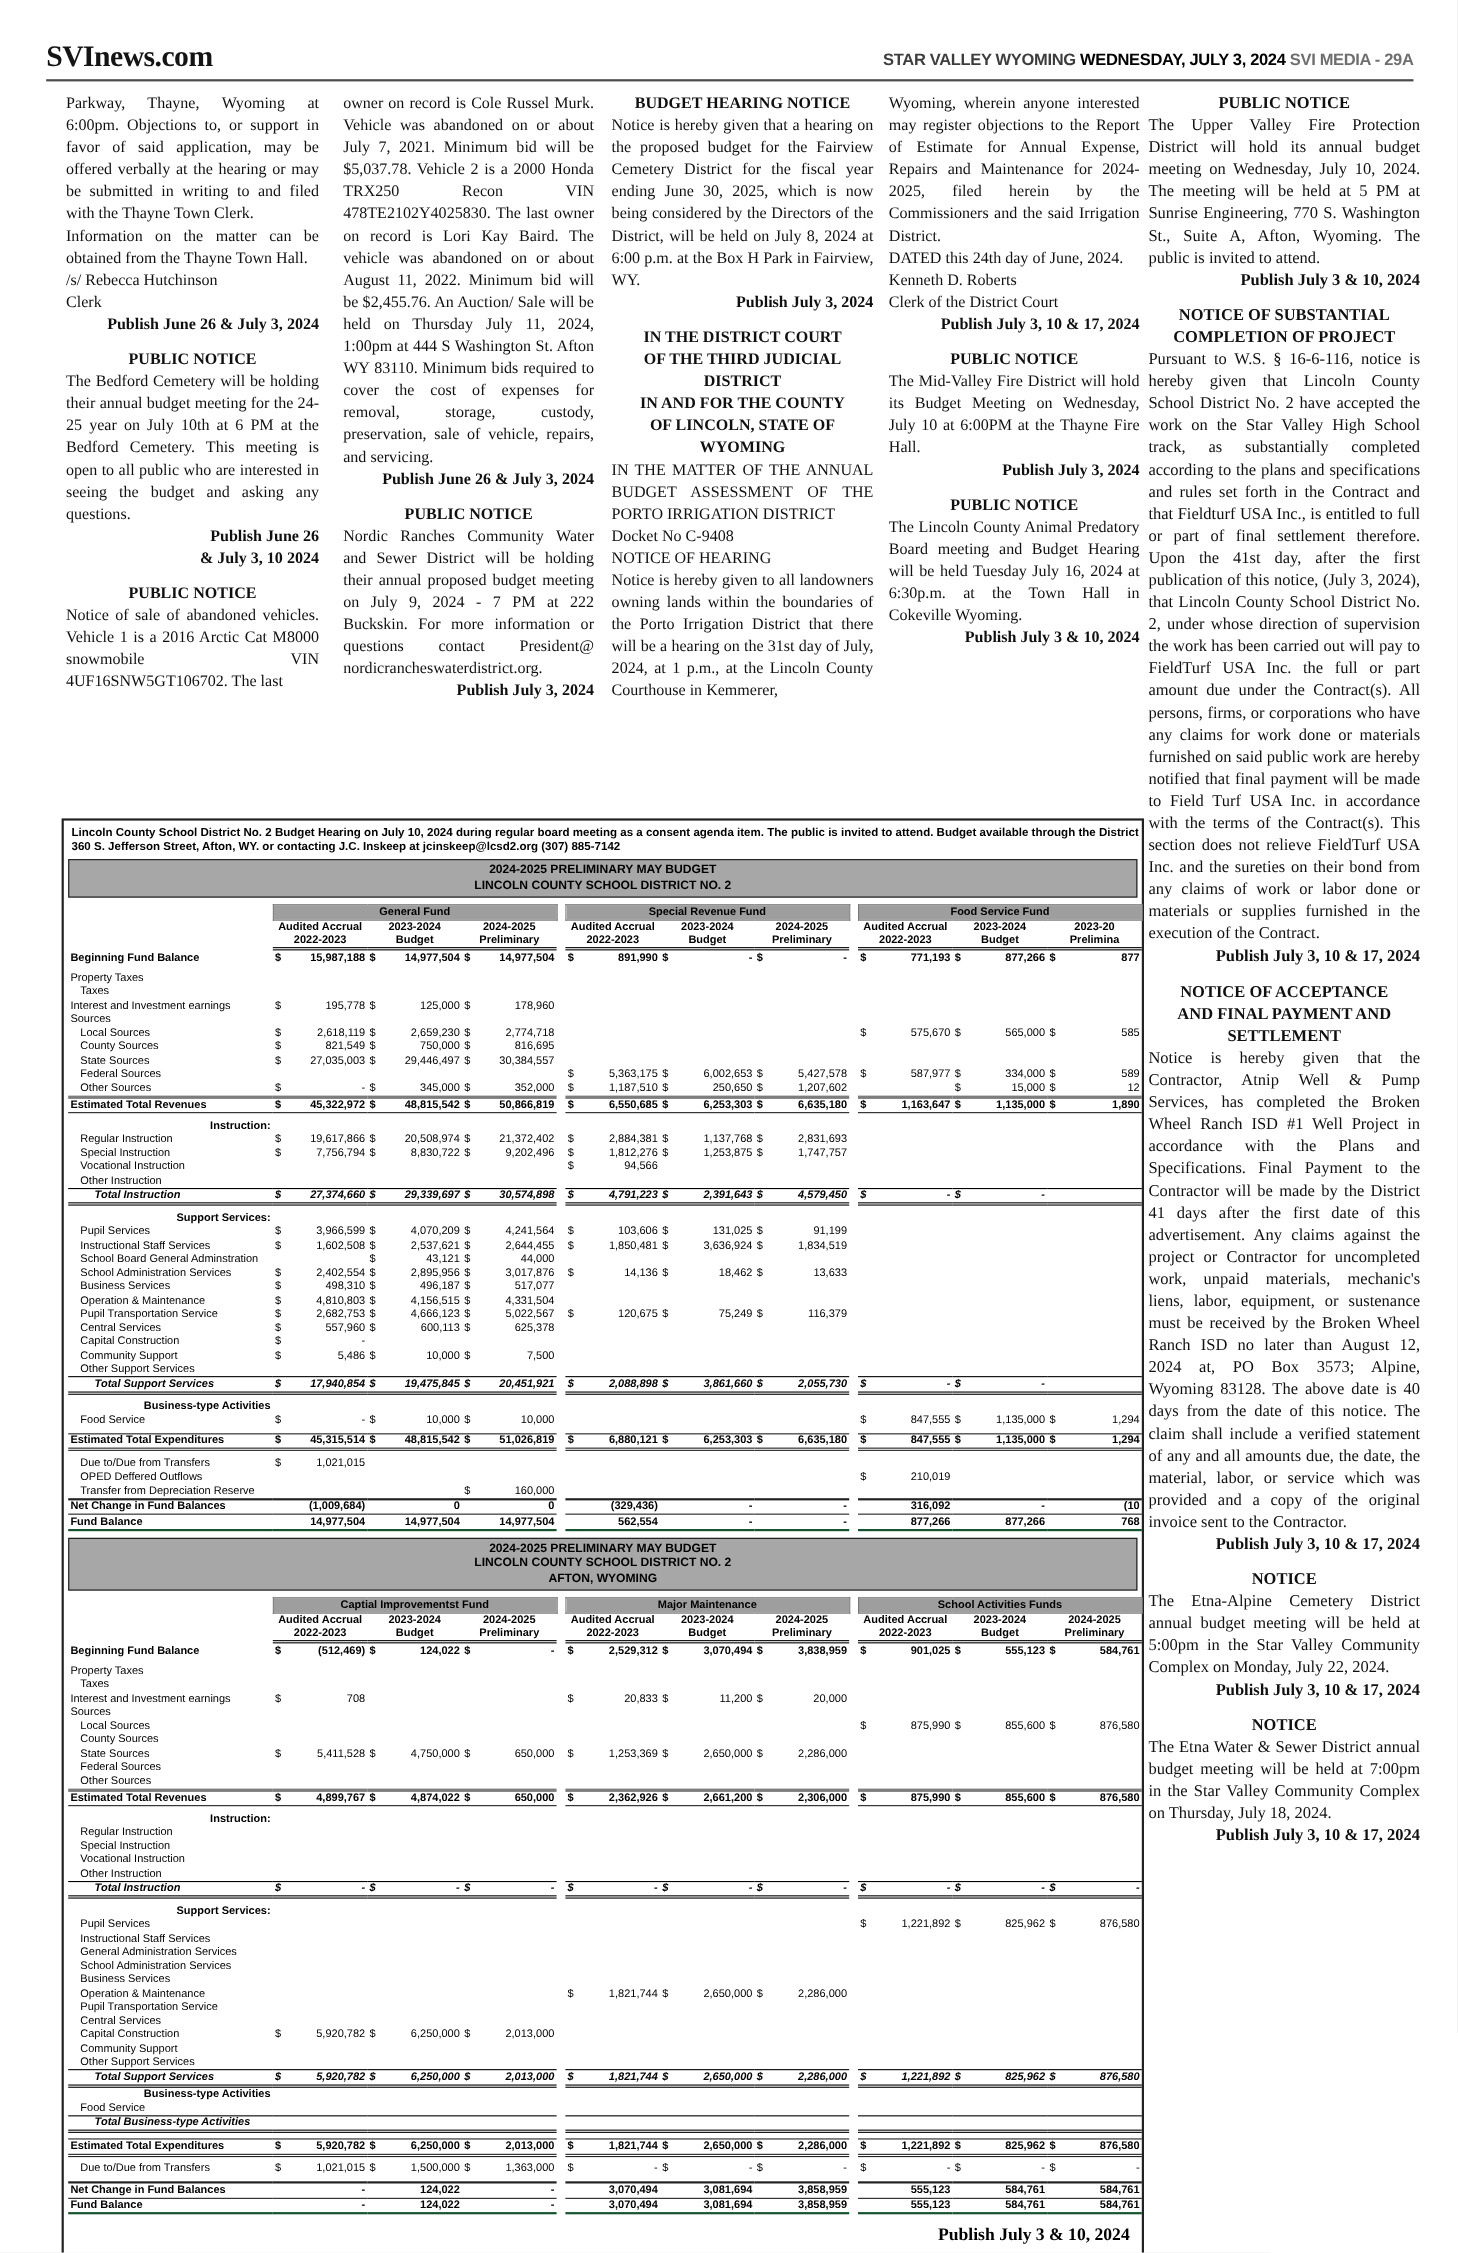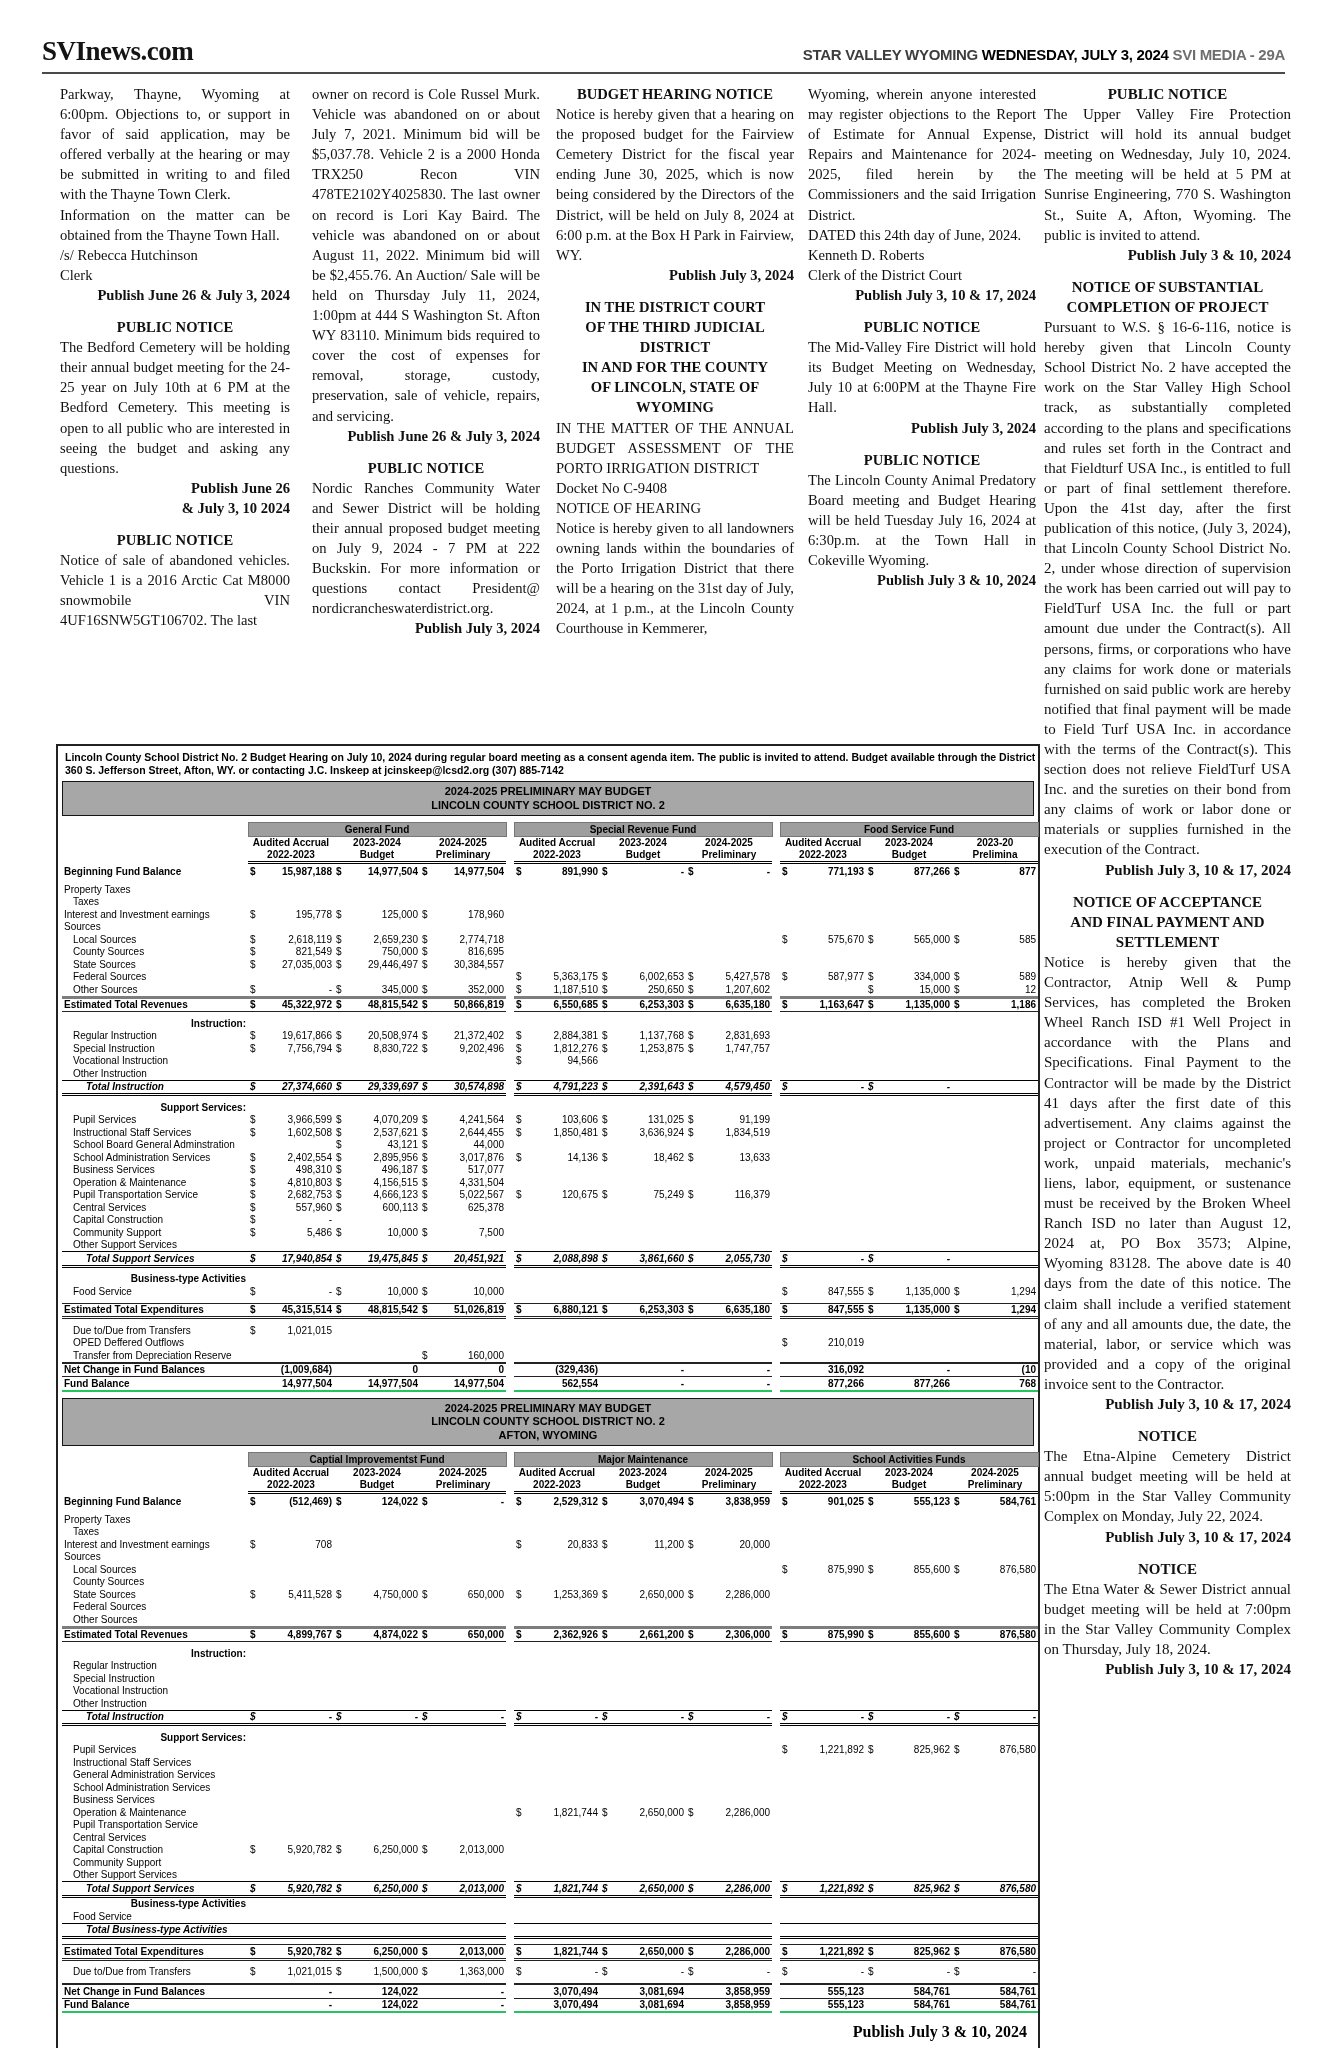--- a/index.html
+++ b/index.html
@@ -47,21 +47,21 @@
   .nv{float:right;}
   td.gap{border:none !important;background:#fff;}
   tr.r-bfb td{font-weight:bold;padding-top:2px;}
   tr.r-sec td.lbl{font-weight:bold;text-align:right;}
   tr.r-it td.lbl{padding-left:11px;}
   tr.r-tot td{font-weight:bold;font-style:italic;border-top:1px solid #000;border-bottom:3px double #000;}
   tr.r-tot td.lbl{padding-left:24px;}
   tr.r-rev td{font-weight:bold;border-top:3px solid #7d7d7d;border-bottom:1px solid #222;}
   tr.r-exp td{font-weight:bold;border-top:1px solid #222;border-bottom:3px double #222;}
   tr.r-net td{font-weight:bold;border-top:2px solid #222;}
-  tr.r-fb td{font-weight:bold;border-top:1px solid #222;border-bottom:2px solid #22c55e;}
+  tr.r-fb td{font-weight:bold;border-top:1px solid #222;border-bottom:2px solid #14532d;}
   tr.r-sp td{height:5px;line-height:5px;border:none;}
   .tab-publish{text-align:right;font-family:"Liberation Serif",serif;font-weight:bold;
                font-size:16px;padding:10px 8px 2px 0;color:#000;}
 </style>
 </head>
 <body>
 
 <div class="page">
 
   <div class="site">SVInews.com</div>
@@ -534,21 +534,21 @@
               <td class="num">
                 <span class="ds">$</span>
                 <span class="nv">1,163,647</span>
               </td>
               <td class="num">
                 <span class="ds">$</span>
                 <span class="nv">1,135,000</span>
               </td>
               <td class="num">
                 <span class="ds">$</span>
-                <span class="nv">1,186</span>
+                <span class="nv">1,890</span>
               </td>
             </tr>
             <tr class="r-sp">
               <td class="sp" colspan="12"></td>
             </tr>
             <tr class="r-sec">
               <td class="lbl">Instruction:</td>
               <td class="num"></td>
               <td class="num"></td>
               <td class="num"></td>

